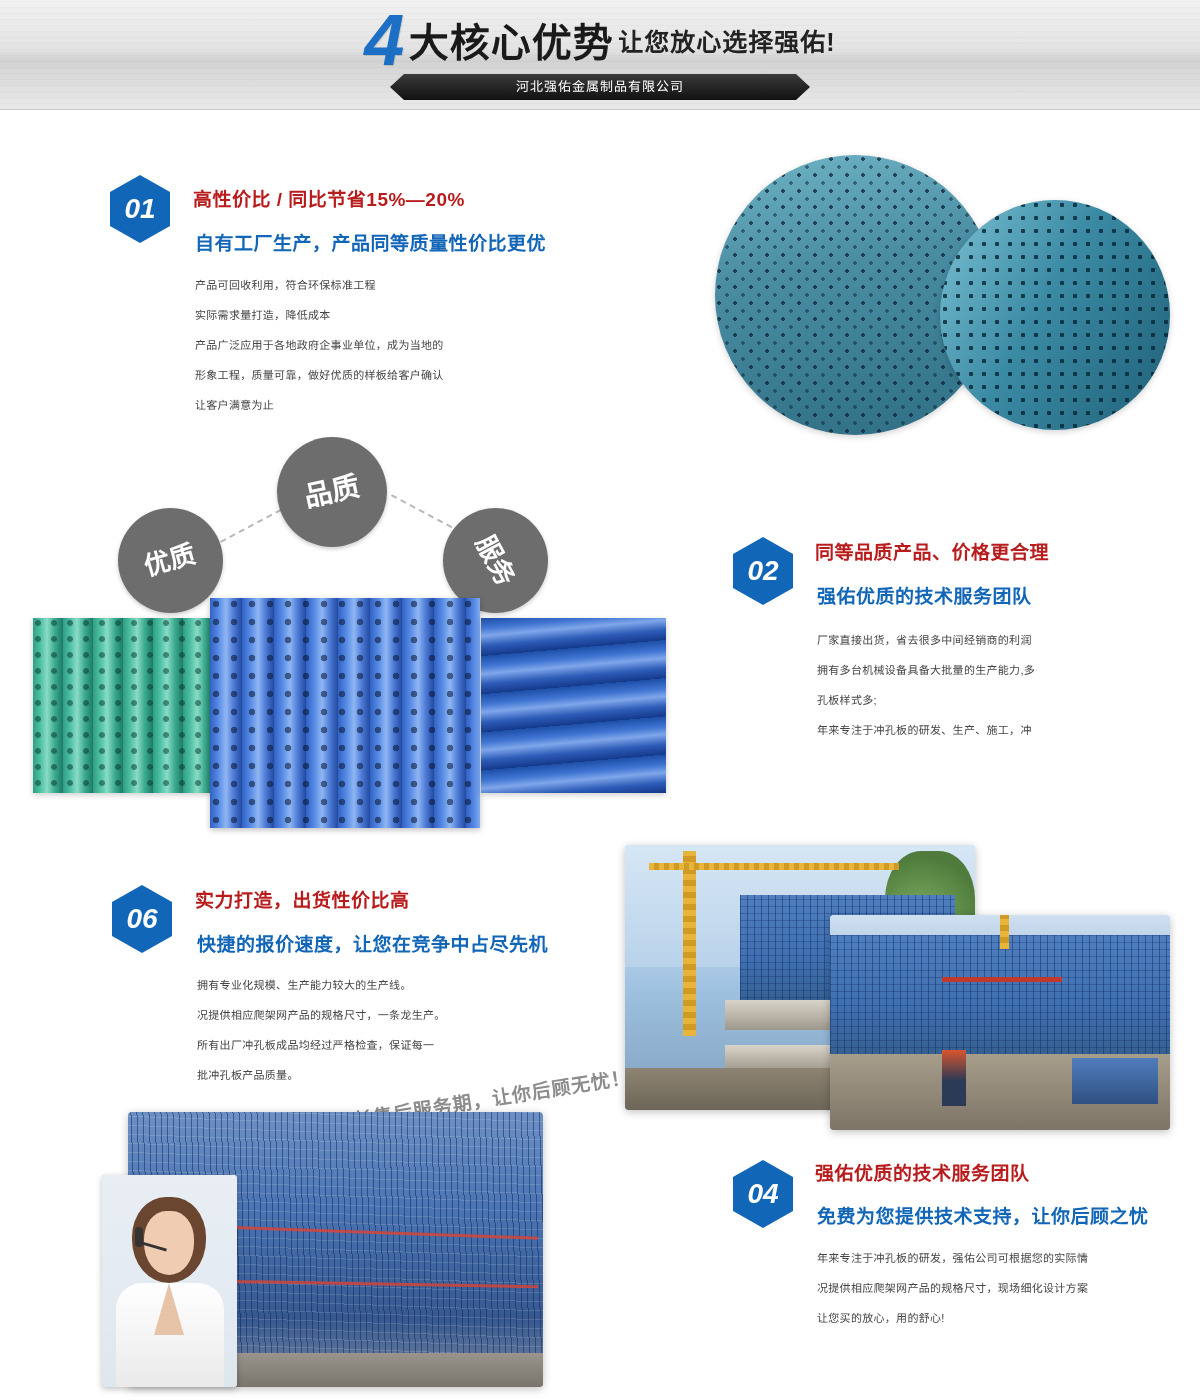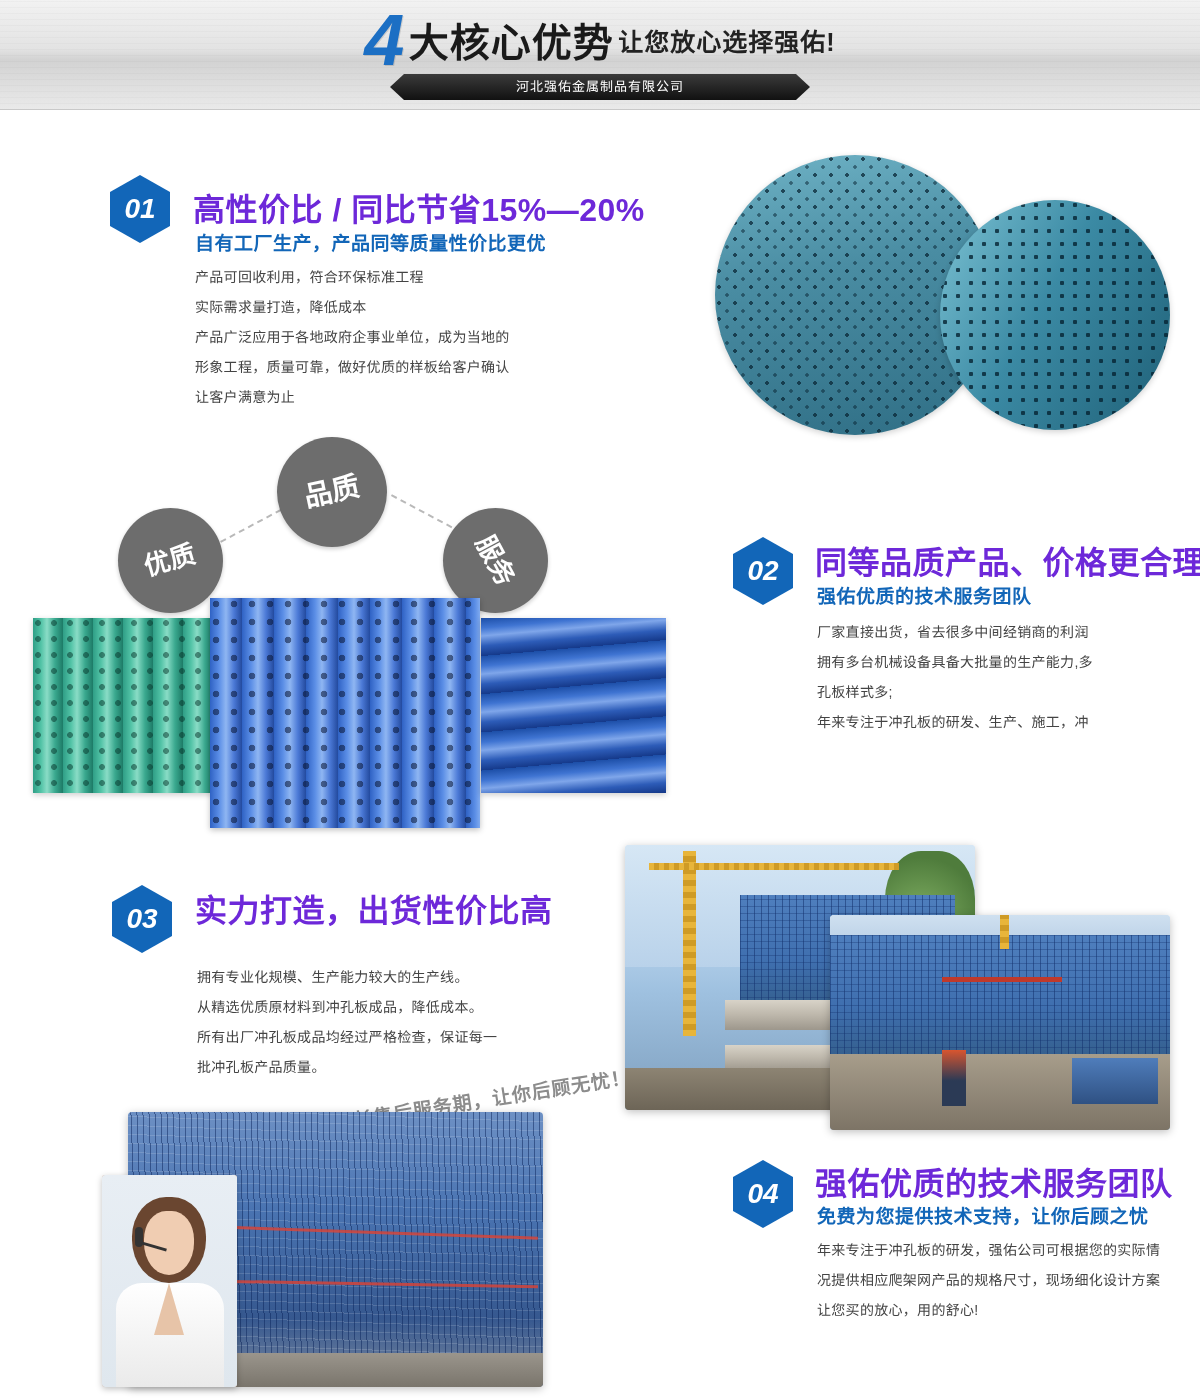--- a/index.html
+++ b/index.html
@@ -93,40 +93,41 @@
     color: #fff;
     font-size: 28px;
     font-weight: bold;
     font-style: italic;
     text-align: center;
     line-height: 68px;
     letter-spacing: 0px;
   }
   .title-main {
     position: absolute;
-    font-size: 32px;
-    font-weight: bold;
-    color: #6d28d9;
+    font-size: 19px;
+    font-weight: bold;
+    color: #b91c1c;
     letter-spacing: 0.5px;
     white-space: nowrap;
   }
   .title-sub {
     position: absolute;
     font-size: 19px;
     font-weight: bold;
     color: #1266b8;
     letter-spacing: 0.5px;
     white-space: nowrap;
   }
   .body-text {
     position: absolute;
-    font-size: 14px;
+    font-size: 11px;
     color: #444;
     line-height: 30px;
     letter-spacing: 0.3px;
+    margin-top: 8px;
   }
   .body-text div { white-space: nowrap; }
 
   
   .photo { position: absolute; overflow: hidden; }
 
   .circ {
     border-radius: 50%;
     box-shadow: 0 2px 6px rgba(0,0,0,0.18);
   }
@@ -299,25 +300,26 @@
   <div class="hex" style="left:733px; top:537px;">02</div>
   <div class="title-main" style="left:815px; top:537px;">同等品质产品、价格更合理</div>
   <div class="title-sub" style="left:817px; top:581px;">强佑优质的技术服务团队</div>
   <div class="body-text" style="left:817px; top:617px; width:350px;">
     <div>厂家直接出货，省去很多中间经销商的利润</div>
     <div>拥有多台机械设备具备大批量的生产能力,多</div>
     <div>孔板样式多;</div>
     <div>年来专注于冲孔板的研发、生产、施工，冲</div>
   </div>
 
-  <div class="hex" style="left:112px; top:885px;">03</div>
+  <div class="hex" style="left:112px; top:885px;">06</div>
   <div class="title-main" style="left:195px; top:885px;">实力打造，出货性价比高</div>
+  <div class="title-sub" style="left:197px; top:929px;">快捷的报价速度，让您在竞争中占尽先机</div>
   <div class="body-text" style="left:197px; top:962px; width:380px;">
     <div>拥有专业化规模、生产能力较大的生产线。</div>
-    <div>从精选优质原材料到冲孔板成品，降低成本。</div>
+    <div>况提供相应爬架网产品的规格尺寸，一条龙生产。</div>
     <div>所有出厂冲孔板成品均经过严格检查，保证每一</div>
     <div>批冲孔板产品质量。</div>
   </div>
 
   <div class="photo site-photo" style="left:625px; top:845px; width:350px; height:265px;">
     <div style="position:absolute; left:0; top:0; right:0; height:46%; background:linear-gradient(180deg,#d6e7f5 0%, #b9d2ea 100%);"></div>
     <div style="position:absolute; right:0; top:6px; width:90px; height:120px; background:radial-gradient(circle at 40% 55%, #7fae62 0%, #4f7c3c 70%); border-radius:40% 40% 45% 45%;"></div>
     <div class="crane-mast" style="left:58px; top:6px; width:13px; height:185px;"></div>
     <div style="position:absolute; left:24px; top:18px; width:250px; height:7px; background:repeating-linear-gradient(90deg,#e8b53a 0 5px,#cf9b25 5px 10px);"></div>
     <div class="mesh-blue" style="position:absolute; left:115px; top:50px; width:215px; height:110px;"></div>

